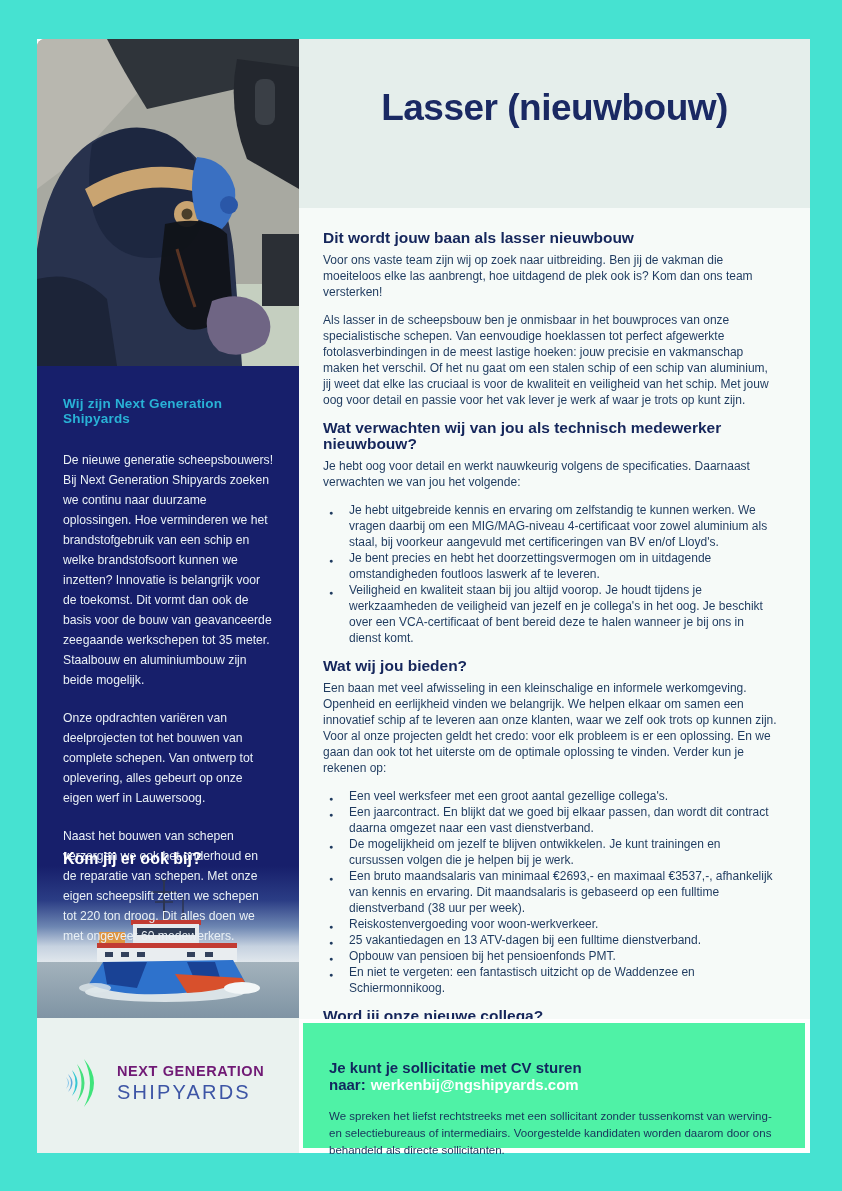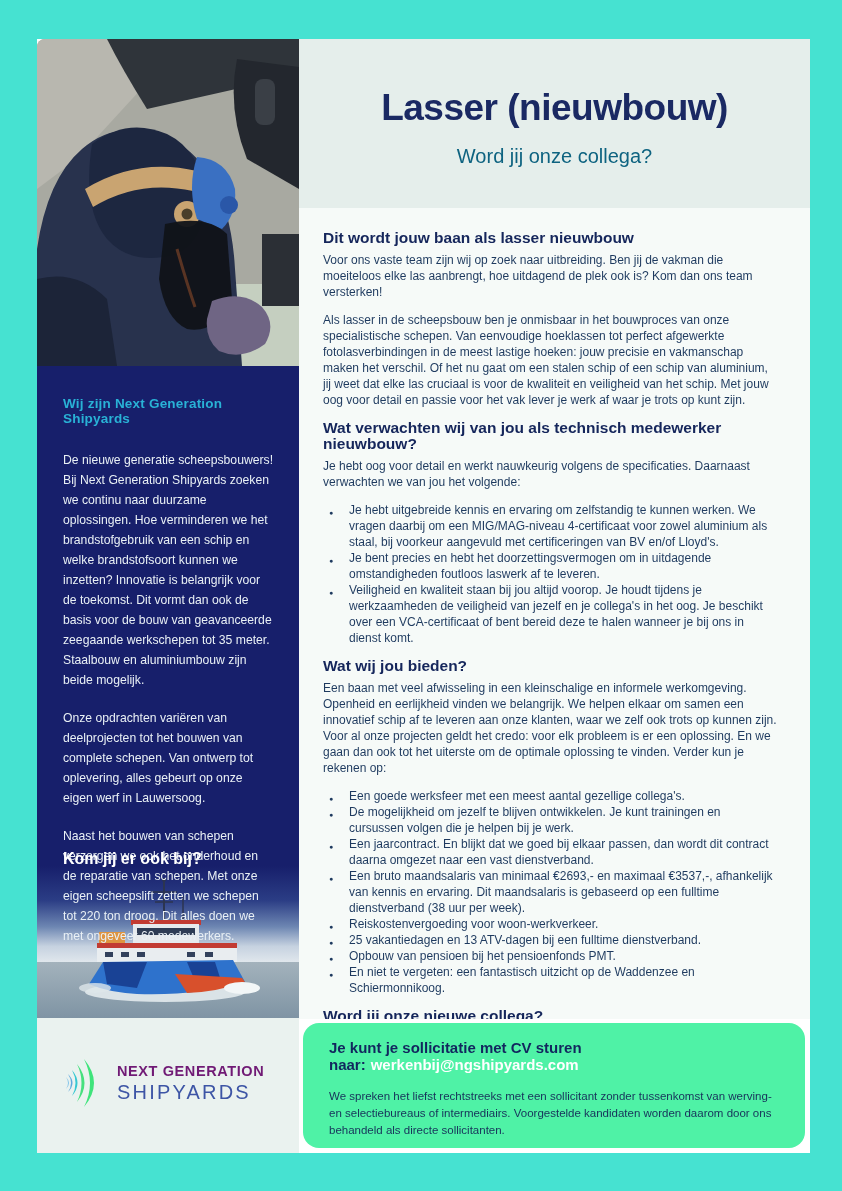--- a/index.html
+++ b/index.html
@@ -30,21 +30,21 @@
 
   .body-band { position:absolute; left:262px; top:169px; width:511px; height:811px; background:#F6FAF8;
                padding:18px 32px 0 24px; color:#1E3A5F; font-size:12px; line-height:16px; }
   .section-heading { font-size:15.5px; font-weight:bold; color:#15265B; margin:4px 0 6px; }
   .body-band p { margin-bottom:12px; }
   .bullets { list-style:none; margin:4px 0 12px 0; }
   .bullets li { position:relative; padding-left:26px; }
   .bullets li::before { content:"●"; position:absolute; left:6px; top:3px; font-size:7px; color:#1E3A5F; }
 
   .footer-zone { position:absolute; left:262px; top:980px; width:511px; height:134px; background:#ffffff; }
-  .green-box { position:absolute; left:4px; top:4px; right:5px; bottom:5px; background:#4FF2A6; padding:16px 26px;border-radius:16px; }
+  .green-box { position:absolute; left:4px; top:4px; right:5px; bottom:5px; background:#4FF2A6; padding:36px 26px; }
   .apply-line { font-size:15px; font-weight:bold; color:#12265E; }
   .apply-email { color:#ffffff; margin-left:5px; }
   .apply-note { margin-top:15px; font-size:11.5px; line-height:17px; color:#17325A; }
 </style>
 </head>
 <body>
 
 <div class="page">
 
   <div class="welder-photo">
@@ -133,43 +133,42 @@
       </svg>
       <div class="logo-text">
         <div class="logo-line1">NEXT GENERATION</div>
         <div class="logo-line2">SHIPYARDS</div>
       </div>
     </div>
   </div>
 
   <div class="header-band">
     <div class="title">Lasser (nieuwbouw)</div>
-    <div class="subtitle">Word jij onze collega?</div>
   </div>
 
   <div class="body-band">
 
     <div class="section-heading">Dit wordt jouw baan als lasser nieuwbouw</div>
     <p>Voor ons vaste team zijn wij op zoek naar uitbreiding. Ben jij de vakman die moeiteloos elke las aanbrengt, hoe uitdagend de plek ook is? Kom dan ons team versterken!</p>
     <p>Als lasser in de scheepsbouw ben je onmisbaar in het bouwproces van onze specialistische schepen. Van eenvoudige hoeklassen tot perfect afgewerkte fotolasverbindingen in de meest lastige hoeken: jouw precisie en vakmanschap maken het verschil. Of het nu gaat om een stalen schip of een schip van aluminium, jij weet dat elke las cruciaal is voor de kwaliteit en veiligheid van het schip. Met jouw oog voor detail en passie voor het vak lever je werk af waar je trots op kunt zijn.</p>
 
     <div class="section-heading">Wat verwachten wij van jou als technisch medewerker nieuwbouw?</div>
     <p>Je hebt oog voor detail en werkt nauwkeurig volgens de specificaties. Daarnaast verwachten we van jou het volgende:</p>
     <ul class="bullets">
       <li>Je hebt uitgebreide kennis en ervaring om zelfstandig te kunnen werken. We vragen daarbij om een MIG/MAG-niveau 4-certificaat voor zowel aluminium als staal, bij voorkeur aangevuld met certificeringen van BV en/of Lloyd's.</li>
       <li>Je bent precies en hebt het doorzettingsvermogen om in uitdagende omstandigheden foutloos laswerk af te leveren.</li>
       <li>Veiligheid en kwaliteit staan bij jou altijd voorop. Je houdt tijdens je werkzaamheden de veiligheid van jezelf en je collega's in het oog. Je beschikt over een VCA-certificaat of bent bereid deze te halen wanneer je bij ons in dienst komt.</li>
     </ul>
 
     <div class="section-heading">Wat wij jou bieden?</div>
     <p>Een baan met veel afwisseling in een kleinschalige en informele werkomgeving. Openheid en eerlijkheid vinden we belangrijk. We helpen elkaar om samen een innovatief schip af te leveren aan onze klanten, waar we zelf ook trots op kunnen zijn. Voor al onze projecten geldt het credo: voor elk probleem is er een oplossing. En we gaan dan ook tot het uiterste om de optimale oplossing te vinden. Verder kun je rekenen op:</p>
     <ul class="bullets">
-      <li>Een goede werksfeer met een meest aantal gezellige collega's.</li>
+      <li>Een veel werksfeer met een groot aantal gezellige collega's.</li>
+      <li>Een jaarcontract. En blijkt dat we goed bij elkaar passen, dan wordt dit contract daarna omgezet naar een vast dienstverband.</li>
       <li>De mogelijkheid om jezelf te blijven ontwikkelen. Je kunt trainingen en cursussen volgen die je helpen bij je werk.</li>
-      <li>Een jaarcontract. En blijkt dat we goed bij elkaar passen, dan wordt dit contract daarna omgezet naar een vast dienstverband.</li>
       <li>Een bruto maandsalaris van minimaal €2693,- en maximaal €3537,-, afhankelijk van kennis en ervaring. Dit maandsalaris is gebaseerd op een fulltime dienstverband (38 uur per week).</li>
       <li>Reiskostenvergoeding voor woon-werkverkeer.</li>
       <li>25 vakantiedagen en 13 ATV-dagen bij een fulltime dienstverband.</li>
       <li>Opbouw van pensioen bij het pensioenfonds PMT.</li>
       <li>En niet te vergeten: een fantastisch uitzicht op de Waddenzee en Schiermonnikoog.</li>
     </ul>
 
     <div class="section-heading">Word jij onze nieuwe collega?</div>
     <p>Zie jij het al helemaal zitten? Laat het ons weten. En zie je het helemaal zitten, maar voldoe je (nog) niet aan alles wat hierboven beschreven is? Ook dan maken we graag kennis met je. Twijfel je daarna nog of de baan bij je past? Een dagje meelopen is natuurlijk ook mogelijk.</p>
 

